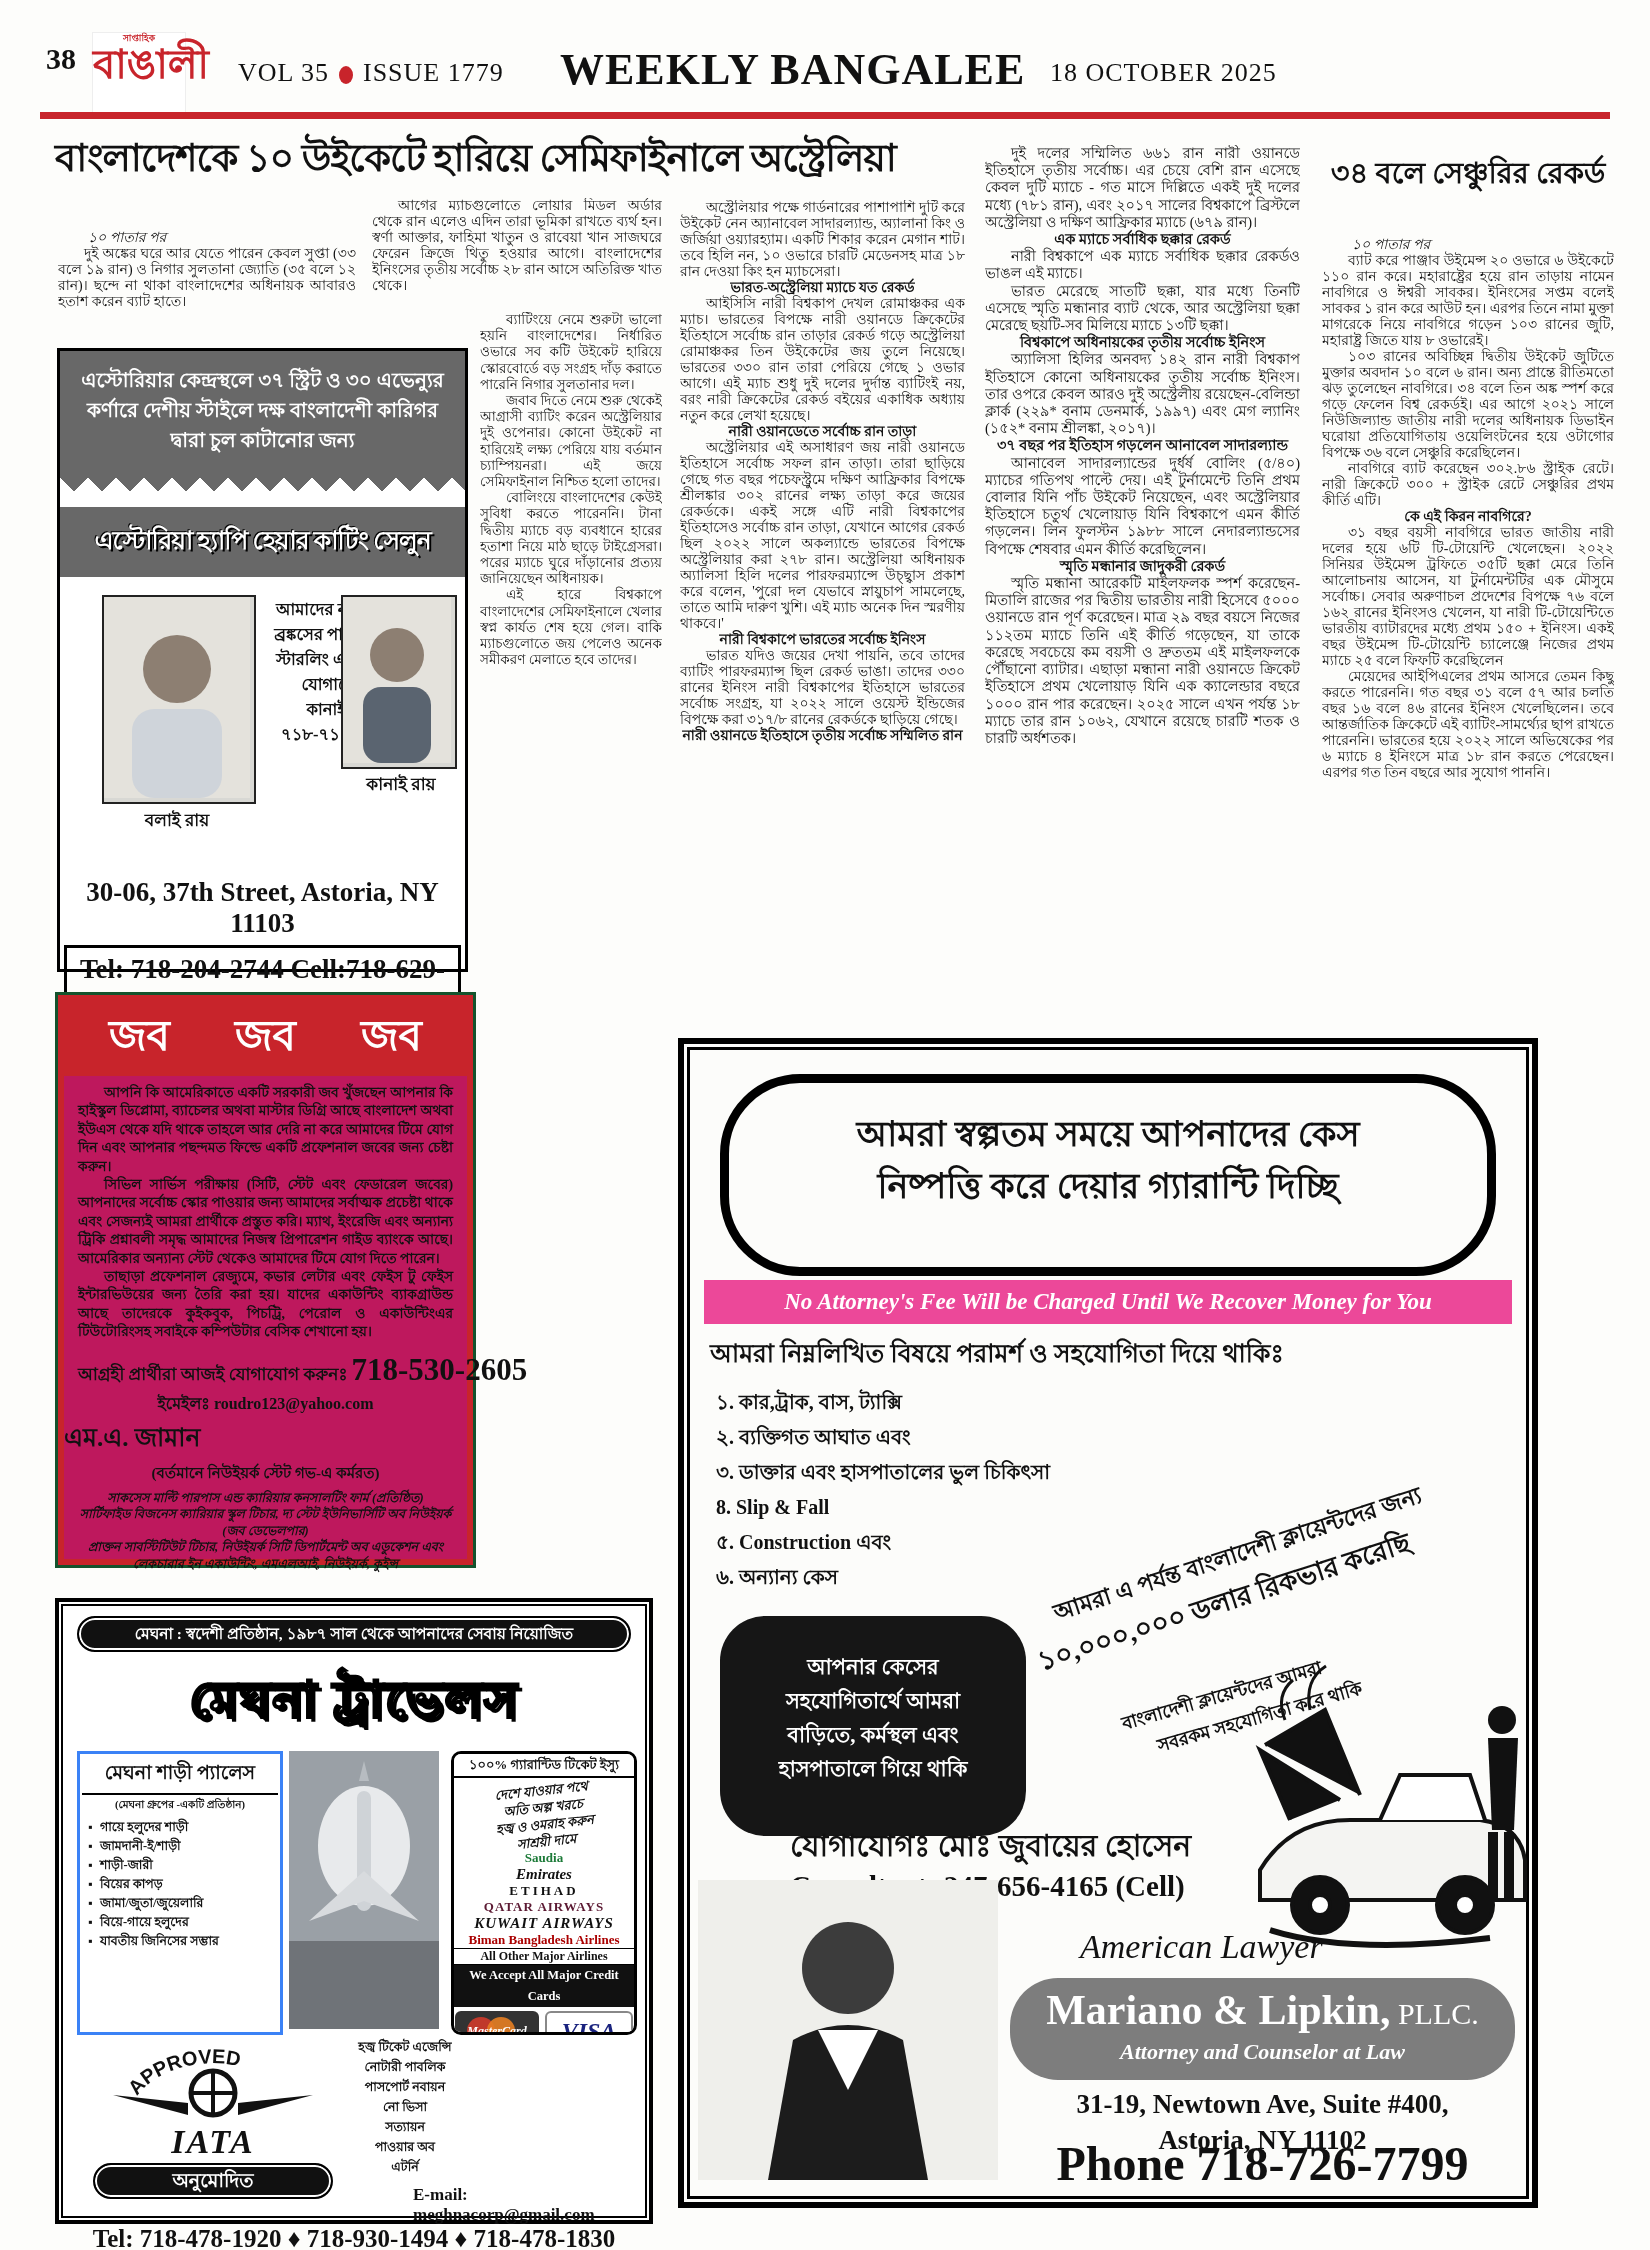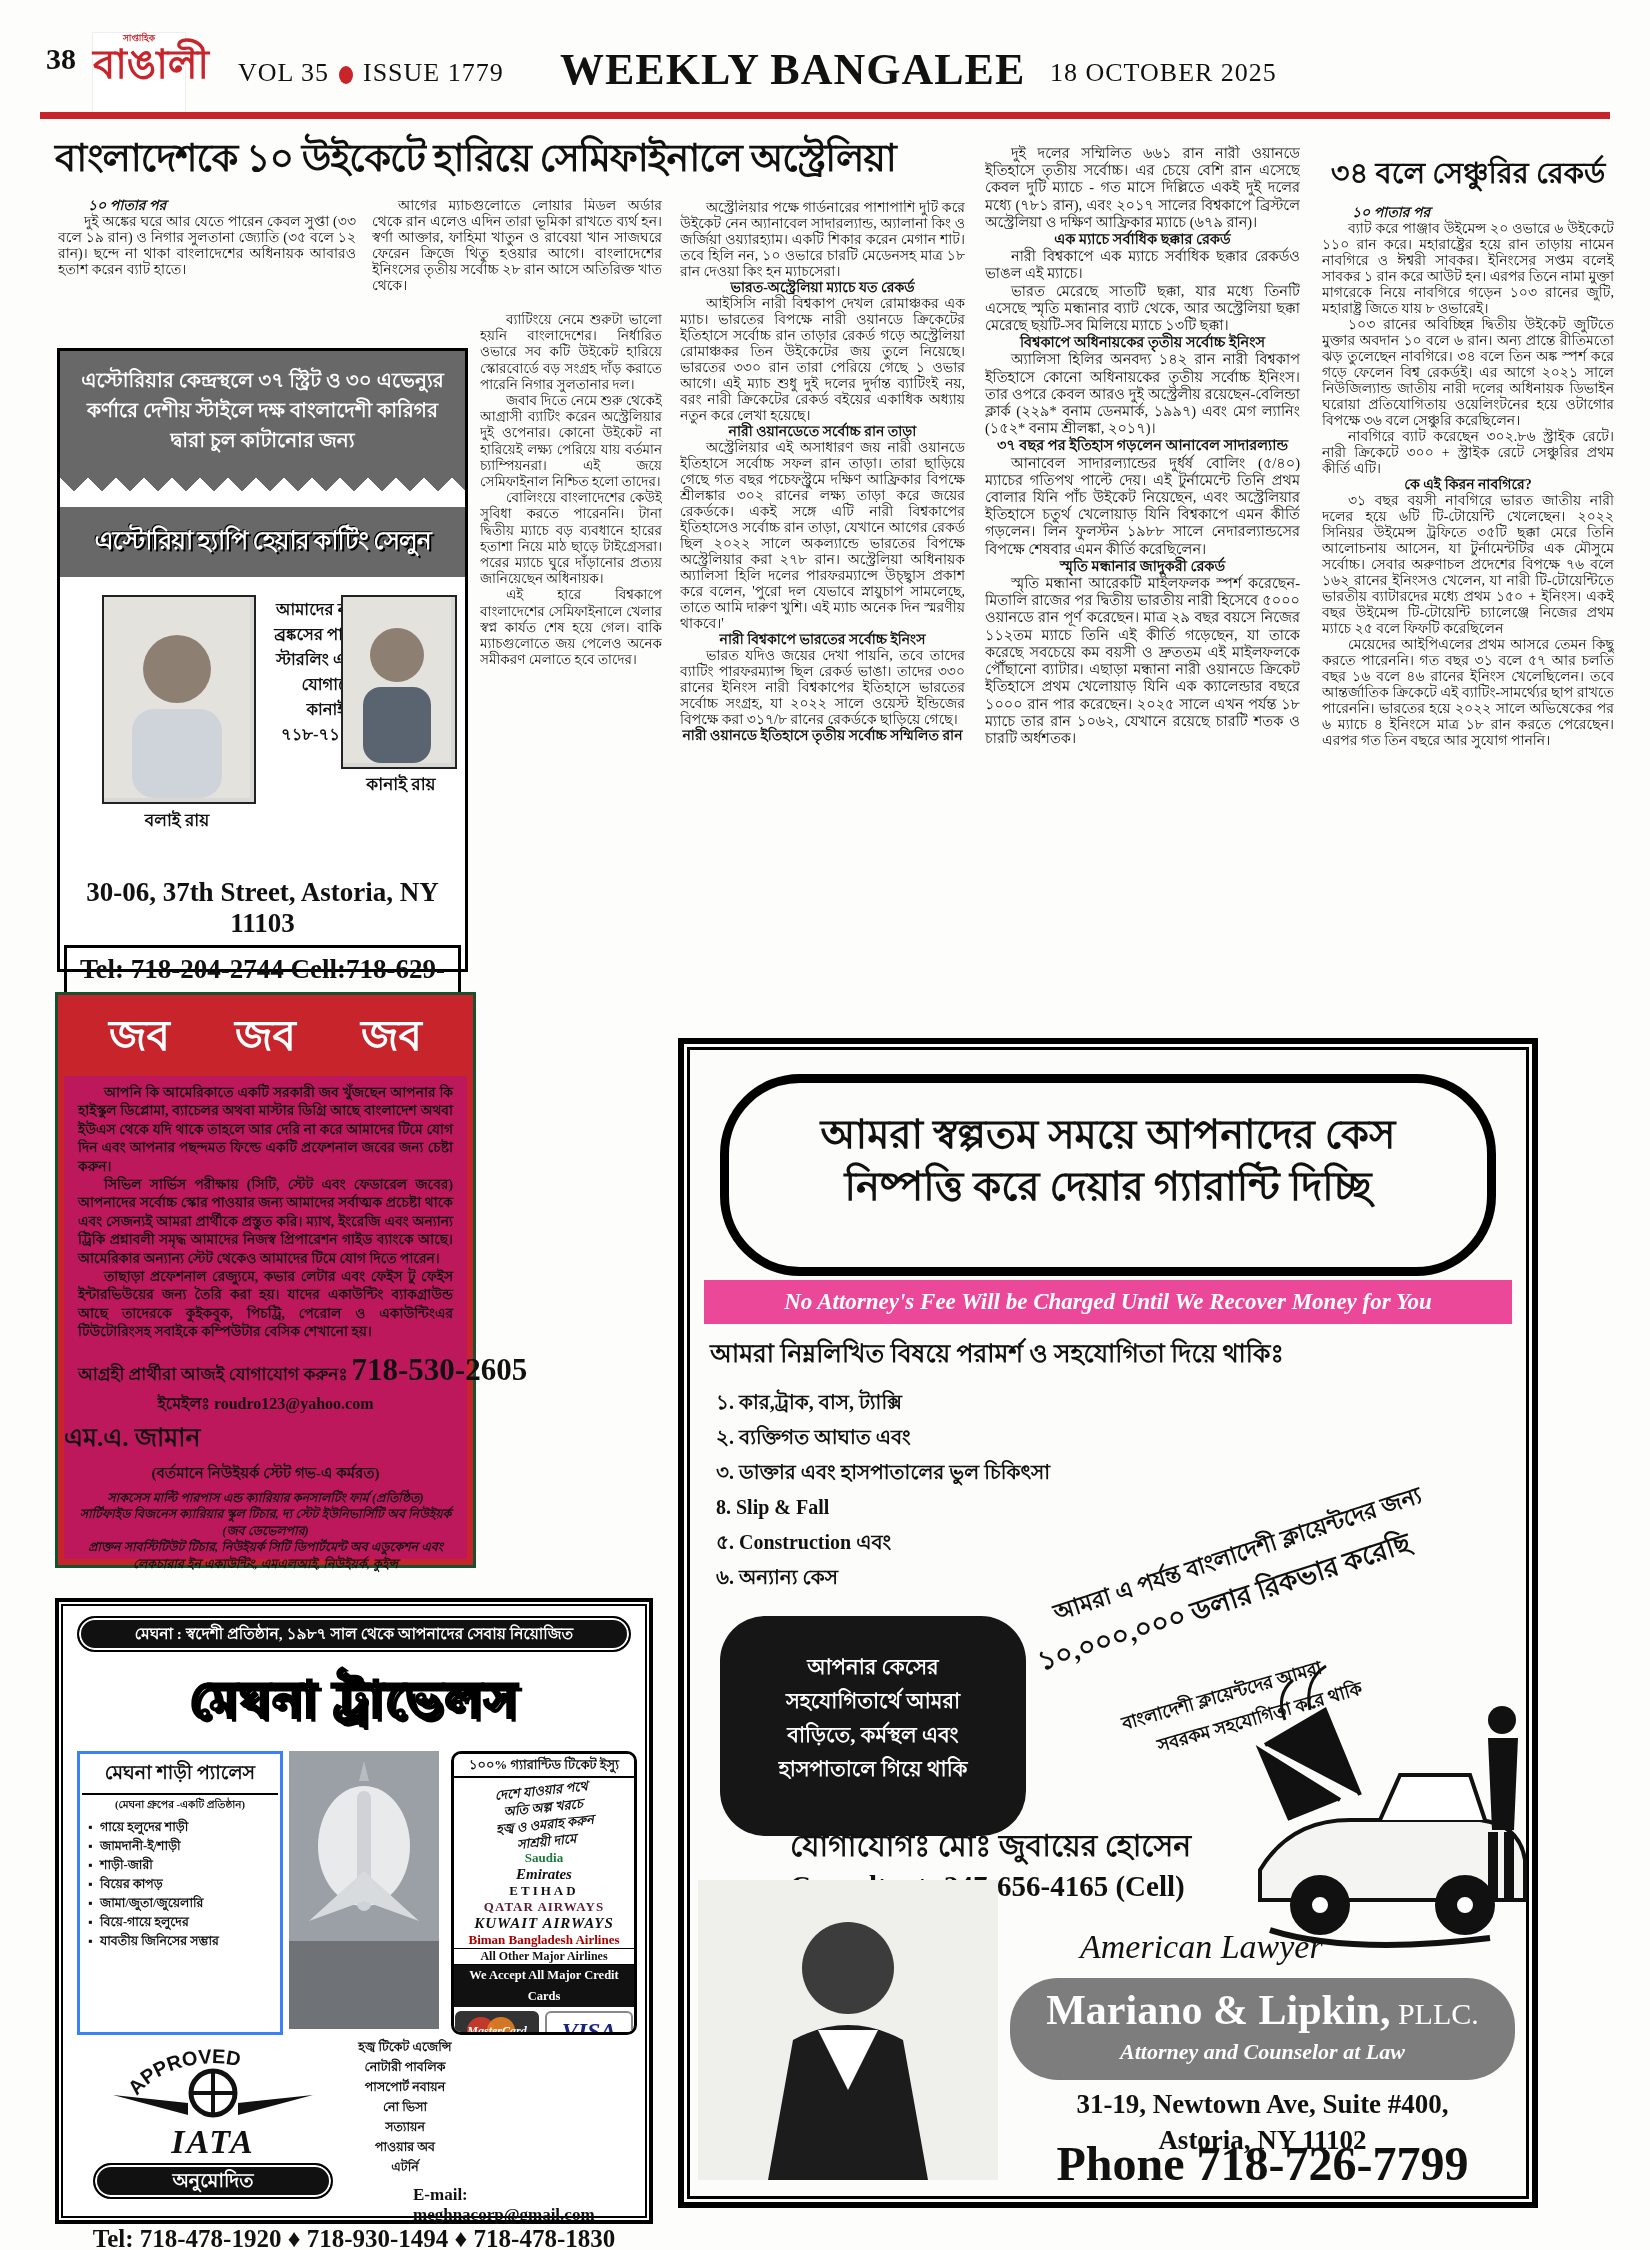--- a/index.html
+++ b/index.html
@@ -14,21 +14,21 @@
   .redrule{background:#c8242b;height:7px;}
   .logo{background:#fff;border:1px solid #eee;color:#c8242b;font-weight:bold;text-align:center;}
   .logo .big{font-size:40px;line-height:44px;}
   .logo .small{font-size:9px;line-height:10px;}
   
   .headline{font-weight:bold;font-size:38px;white-space:nowrap;letter-spacing:-1px;}
   .headline2{font-weight:bold;font-size:29px;white-space:nowrap;text-align:center;}
   .col{text-align:justify;overflow:hidden;}
   .para{text-indent:26px;margin:0;}
   .subhead{font-weight:bold;text-align:center;text-indent:0;}
-  .cont{font-weight:bold;font-style:italic;text-indent:30px;}
+  .cont{font-weight:normal;font-style:italic;text-indent:30px;margin-top:32px;}
   .f14{font-size:14px;line-height:16px;}
   .f145{font-size:14.5px;line-height:17.2px;}
   .f135{font-size:13.5px;line-height:16.2px;}
   
   .salon{border:3px solid #000;background:#fff;}
   .salon-gray{background:#686868;color:#fff;text-align:center;font-weight:bold;}
   .salon-top{font-size:20px;line-height:30px;padding:14px 6px 4px 6px;}
   .zig{background-color:#686868;
        background-image:linear-gradient(-45deg,#fff 14px,transparent 0),linear-gradient(45deg,#fff 14px,transparent 0);
        background-position:left bottom;background-repeat:repeat-x;background-size:28px 38px;height:38px;}
@@ -83,21 +83,21 @@
   .mc span{position:absolute;left:0;right:0;top:13px;color:#fff;font-style:italic;font-weight:bold;font-size:12px;text-align:center;}
   .visa{width:84px;height:40px;background:#fff;border:2px solid #888;border-radius:6px;
         color:#1a237e;font-style:italic;font-weight:bold;font-size:24px;text-align:center;line-height:36px;}
   .service-line{font-size:12.5px;font-weight:bold;line-height:20px;text-align:center;}
   .meghna-email{font-size:17px;font-weight:bold;}
   .meghna-tel{font-size:25px;font-weight:bold;text-align:center;}
   .iata-word{font-size:34px;font-weight:bold;font-style:italic;letter-spacing:2px;text-align:center;line-height:30px;}
   
   .lawyer{border:6px solid #000;background:#fcfcfa;}
   .lawyer-inner{position:absolute;inset:3px;border:3px solid #000;}
-  .guarantee{border:9px solid #000;border-radius:80px;text-align:center;font-weight:bold;font-size:40px;line-height:52px;padding-top:26px;}
+  .guarantee{border:9px solid #000;border-radius:80px;text-align:center;font-weight:bold;font-size:35px;line-height:52px;padding-top:26px;}
   .acc-title{font-size:62px;font-weight:bold;font-style:italic;text-align:center;letter-spacing:-2px;white-space:nowrap;}
   .fee-bar{background:#ec4899;color:#fff;font-style:italic;font-size:23px;text-align:center;line-height:44px;font-weight:bold;}
   .advise{font-size:25px;font-weight:bold;}
   .case-item{font-size:20px;font-weight:bold;line-height:35px;}
   .arc1{font-size:23px;font-weight:bold;white-space:nowrap;}
   .arc2{font-size:27px;font-weight:bold;white-space:nowrap;}
   .arc3{font-size:18px;font-weight:bold;white-space:nowrap;}
   .visitbox{background:#161616;color:#fff;border-radius:45px;text-align:center;}
   .visitbox div{font-size:21px;font-weight:bold;line-height:34px;}
   .contact-name{font-size:30px;font-weight:bold;white-space:nowrap;}

